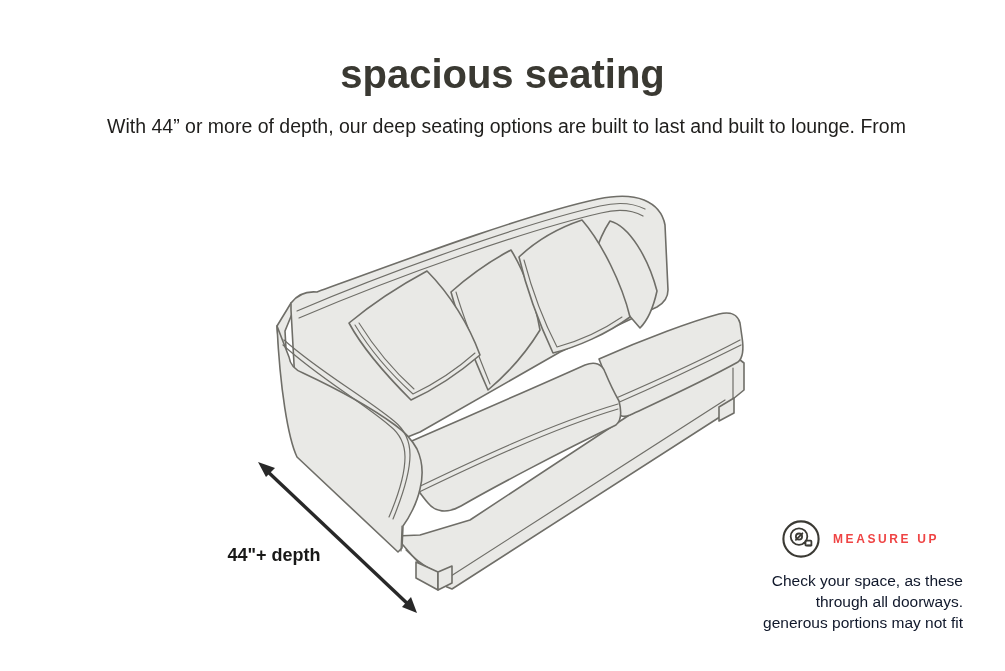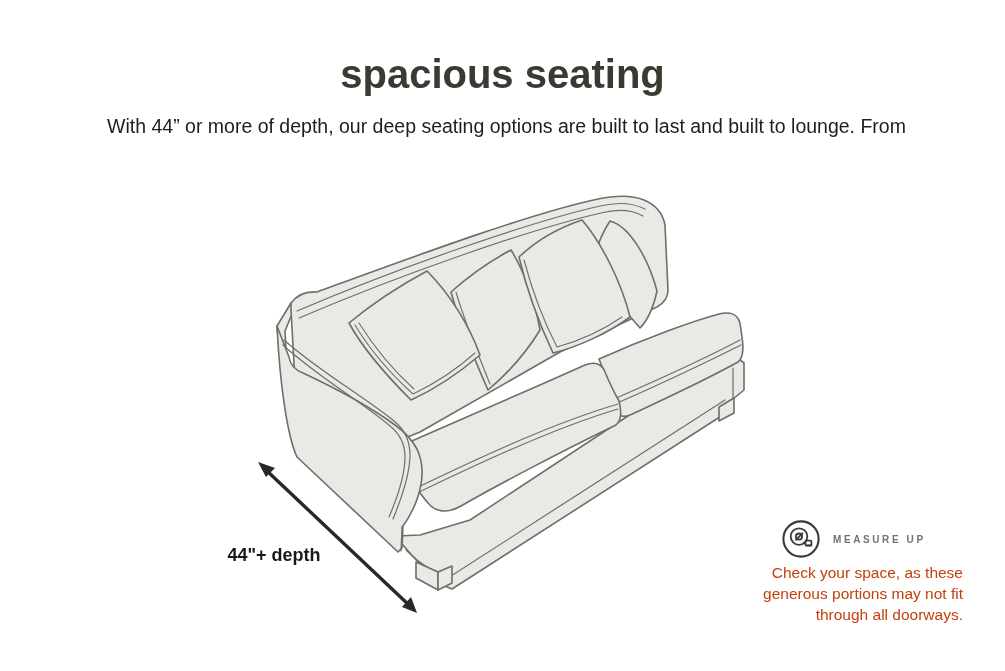--- a/index.html
+++ b/index.html
@@ -17,24 +17,24 @@
     font-size:19.5px;line-height:24.5px;color:#1f1e1c;
   }
   .sofa-svg{position:absolute;left:0;top:0;}
   .depth-label{
     position:absolute;left:194px;top:545px;width:160px;text-align:center;
     font-size:18px;font-weight:bold;color:#191918;
   }
   .measure{position:absolute;left:755px;top:519px;width:208px;}
   .measure-head{display:flex;align-items:center;gap:12px;padding-left:26px;}
   .measure-title{
-    font-size:10px;font-weight:bold;letter-spacing:2.6px;color:#737373;white-space:nowrap;
+    font-size:12px;font-weight:bold;letter-spacing:2.6px;color:#ef4444;white-space:nowrap;
   }
   .measure-lines{
-    margin-top:3px;text-align:right;font-size:15.5px;line-height:21px;color:#c2410c;
+    margin-top:11px;text-align:right;font-size:15.5px;line-height:21px;color:#0f172a;
   }
 </style>
 </head>
 <body>
 
 <div class="canvas">
 
   <h1 class="page-title">spacious seating</h1>
 
   <div class="description">
@@ -116,18 +116,18 @@
         <circle cx="18" cy="17.6" r="3.1"></circle>
         <path d="M14.9,20.9 L21.4,14.3"></path>
         <rect x="24.4" y="21.6" width="6" height="4.9" rx="0.8"></rect>
         <path d="M24.4,24.1 L22.6,24.1"></path>
         <path d="M26.6,26.5 L30.6,26.5" stroke-width="1.4"></path>
       </svg>
       <span class="measure-title">MEASURE UP</span>
     </div>
     <div class="measure-lines">
       <div>Check your space, as these</div>
+      <div>through all doorways.</div>
       <div>generous portions may not fit</div>
-      <div>through all doorways.</div>
     </div>
   </div>
 
 </div>
 
 </body></html>

